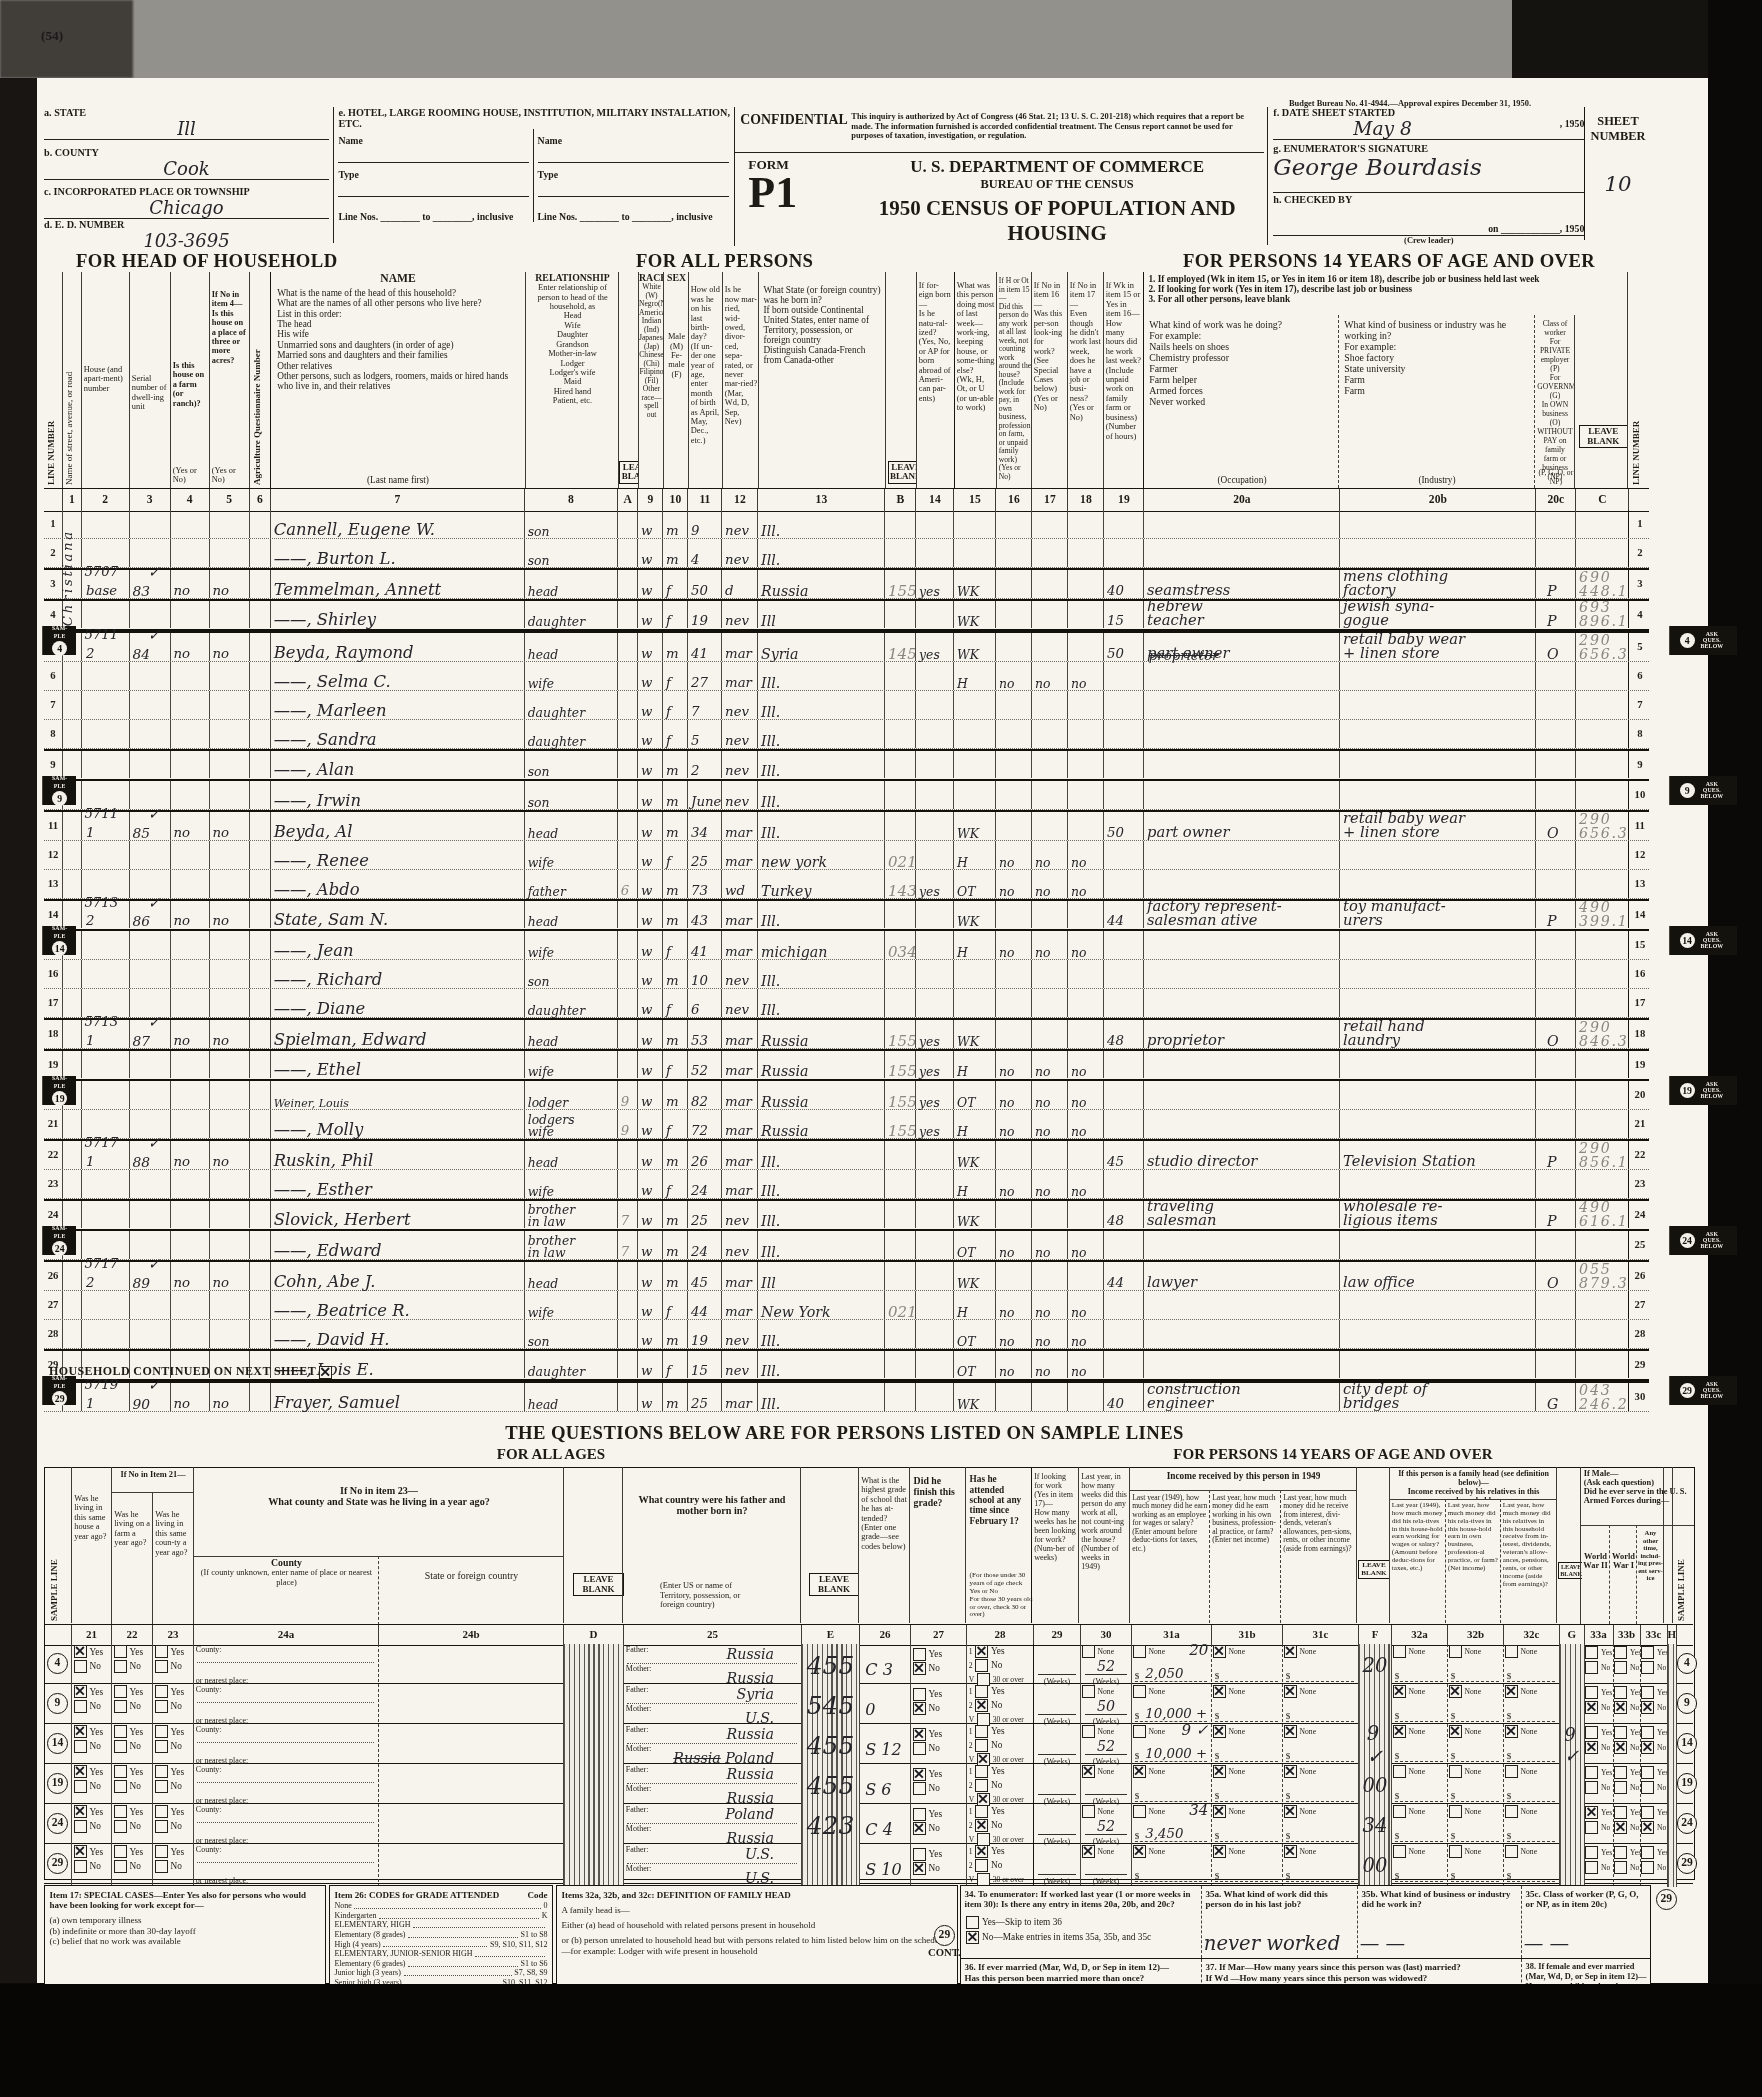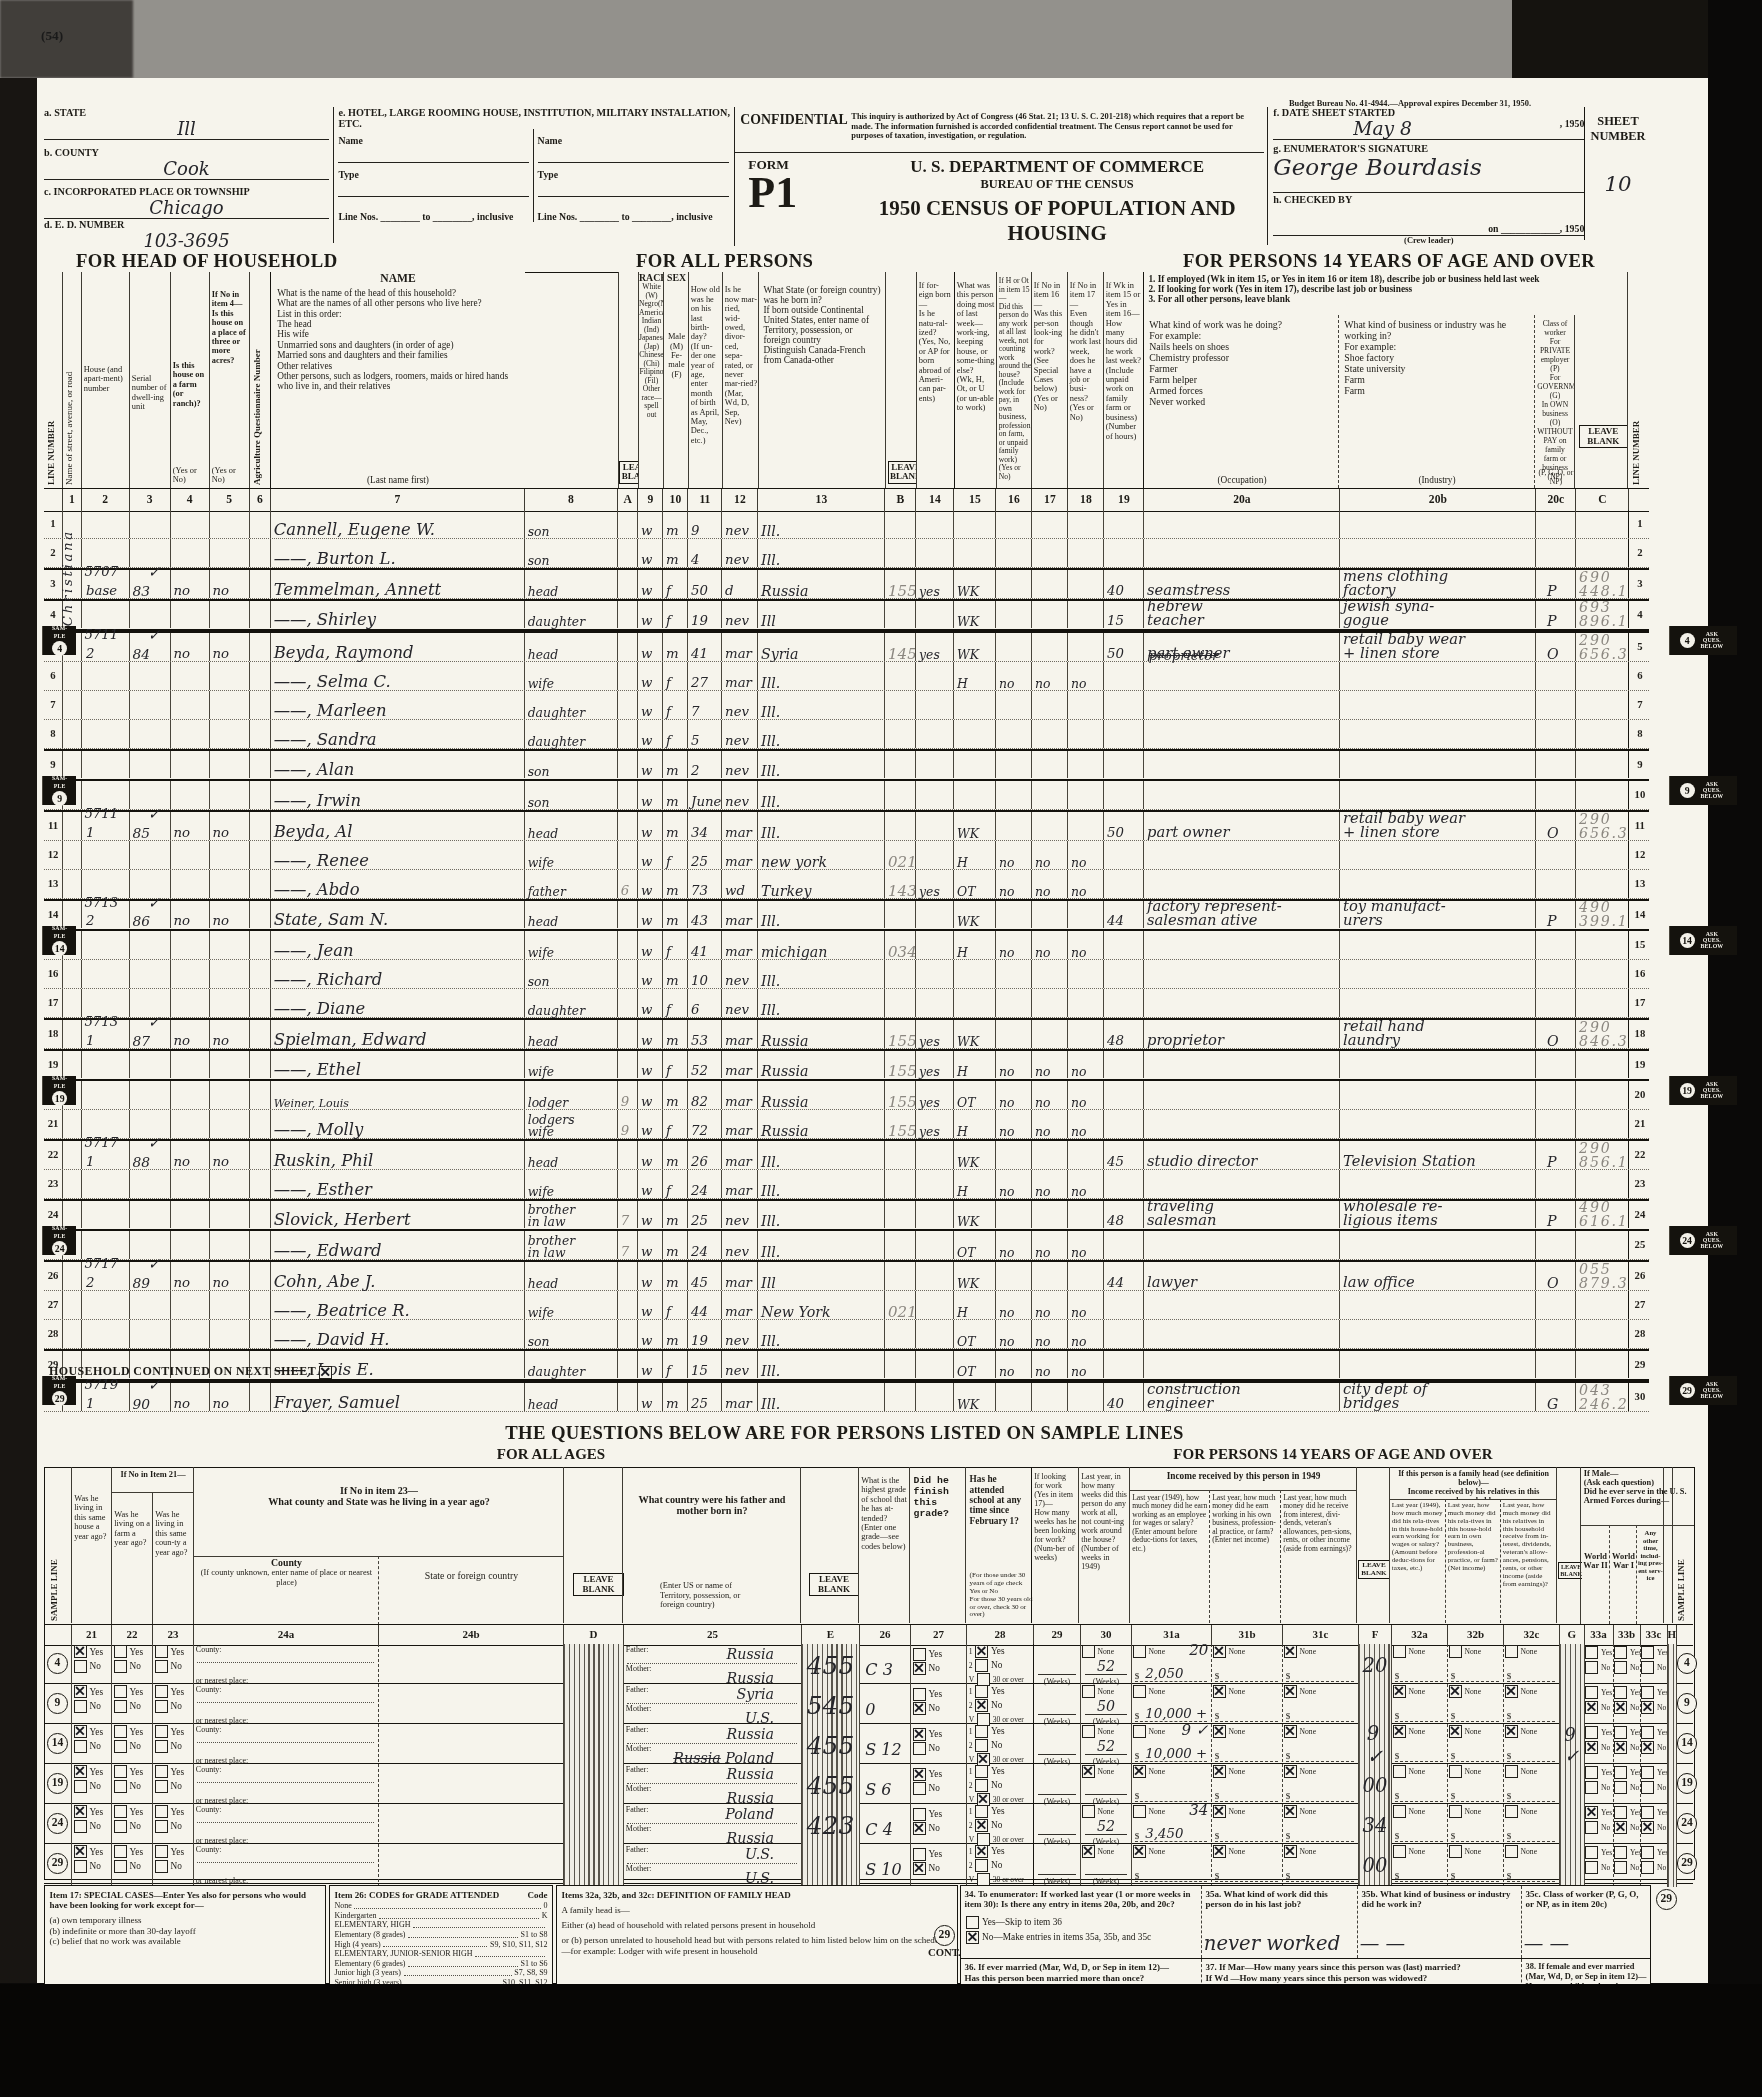--- a/index.html
+++ b/index.html
@@ -241,20 +241,34 @@
     <div class="tiny pre" style="padding:2.7px 6.2px;font-size:9.3px;">What is the name of the head of this household?
 What are the names of all other persons who live here?
 List in this order:
 The head
 His wife
 Unmarried sons and daughters (in order of age)
 Married sons and daughters and their families
 Other relatives
 Other persons, such as lodgers, roomers, maids or hired hands who live in, and their relatives</div>
     <div class="abs ctr" style="bottom:2.7px;left:0;right:0;font-size:9.3px;">(Last name first)</div>
+  </div>
+  <div class="hc" style="left:525px;top:272px;width:93px;height:216px;">
+    <div class="ctr b sm">RELATIONSHIP</div>
+    <div class="tiny pre ctr">Enter relationship of person to head of the household, as
+Head
+Wife
+Daughter
+Grandson
+Mother-in-law
+Lodger
+Lodger's wife
+Maid
+Hired hand
+Patient, etc.</div>
   </div>
   <div class="hc" style="left:618px;top:272px;width:20.4px;height:216px;">
       <div class="abs lbbox" style="bottom:4.4px;left:0.4px;">LEAVE BLANK</div>
     </div>
   <div class="hc" style="left:638px;top:272px;width:25px;height:216px;">
     <div class="ctr b sm">RACE</div>
     <div class="tiny pre ctr" style="font-size:7.6px;">White (W)
 Negro(Neg)
 American
 Indian
@@ -2906,21 +2920,21 @@
     <div class="ctr b pre" style="padding:27px 13.3px 0;font-size:10.2px;">What country were his father and mother born in?</div>
     <div class="abs tiny" style="bottom:13.3px;left:9px;width:89px;margin-left:28px;">(Enter US or name of Territory, possession, or foreign country)</div>
   </div>
   <div class="shc" style="left:800px;top:1467px;width:58px;height:156px;">
       <div class="abs lbbox" style="bottom:27px;left:8px;">LEAVE BLANK</div>
     </div>
   <div class="shc tiny" style="left:858px;top:1467px;width:51px;height:156px;">
       <div class="pre" style="padding:9px 2.2px 0;">What is the highest grade of school that he has at-tended?
 (Enter one grade—see codes below)</div>
     </div>
-  <div class="shc tiny" style="left:909px;top:1467px;width:56px;height:156px;font-family:Liberation Mono, monospace;">
+  <div class="shc tiny" style="left:909px;top:1467px;width:56px;height:156px;">
       <div class="pre b" style="padding:9px 3.6px 0;font-size:9.8px;">Did he finish this grade?</div>
     </div>
   <div class="shc tiny" style="left:965px;top:1467px;width:67px;height:156px;">
     <div class="pre b" style="padding:7.1px 3.6px 0;font-size:9.3px;">Has he attended school at any time since February 1?</div>
     <div class="abs pre" style="bottom:3.6px;left:3.6px;font-size:7.1px;">(For those under 30 years of age check Yes or No
 For those 30 years old or over, check 30 or over)</div>
   </div>
   <div class="shc tiny" style="left:1031px;top:1467px;width:47px;height:156px;border-left:1.3px solid #17150f;">
       <div class="pre" style="padding:6.2px 2.2px 0;font-size:8px;">If looking for work (Yes in item 17)—
 How many weeks has he been looking for work?

